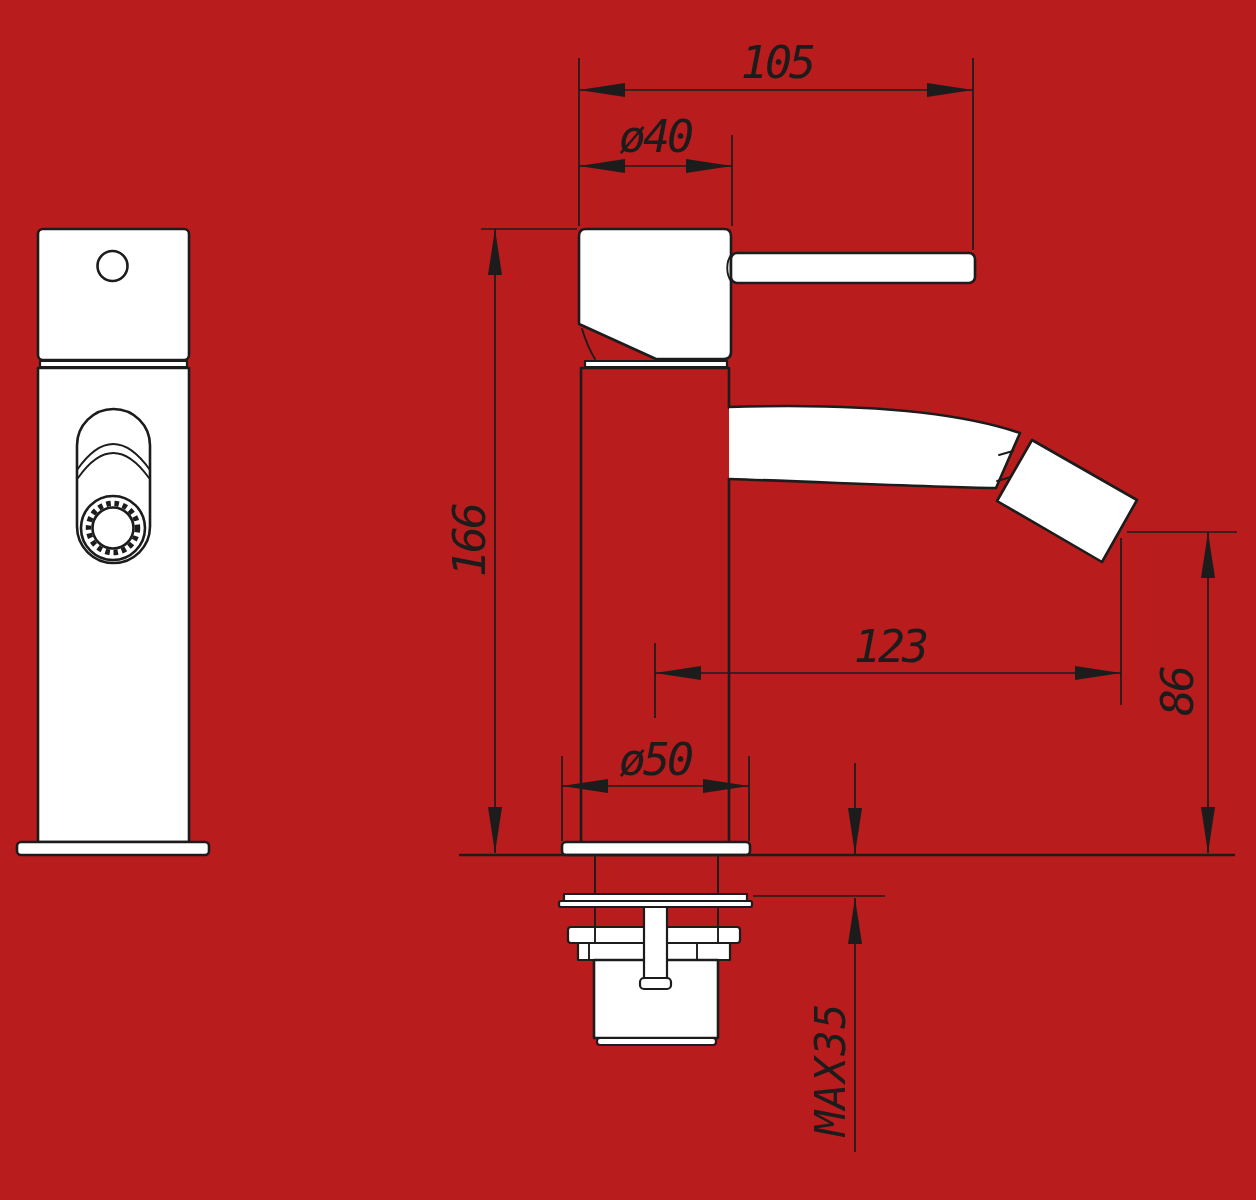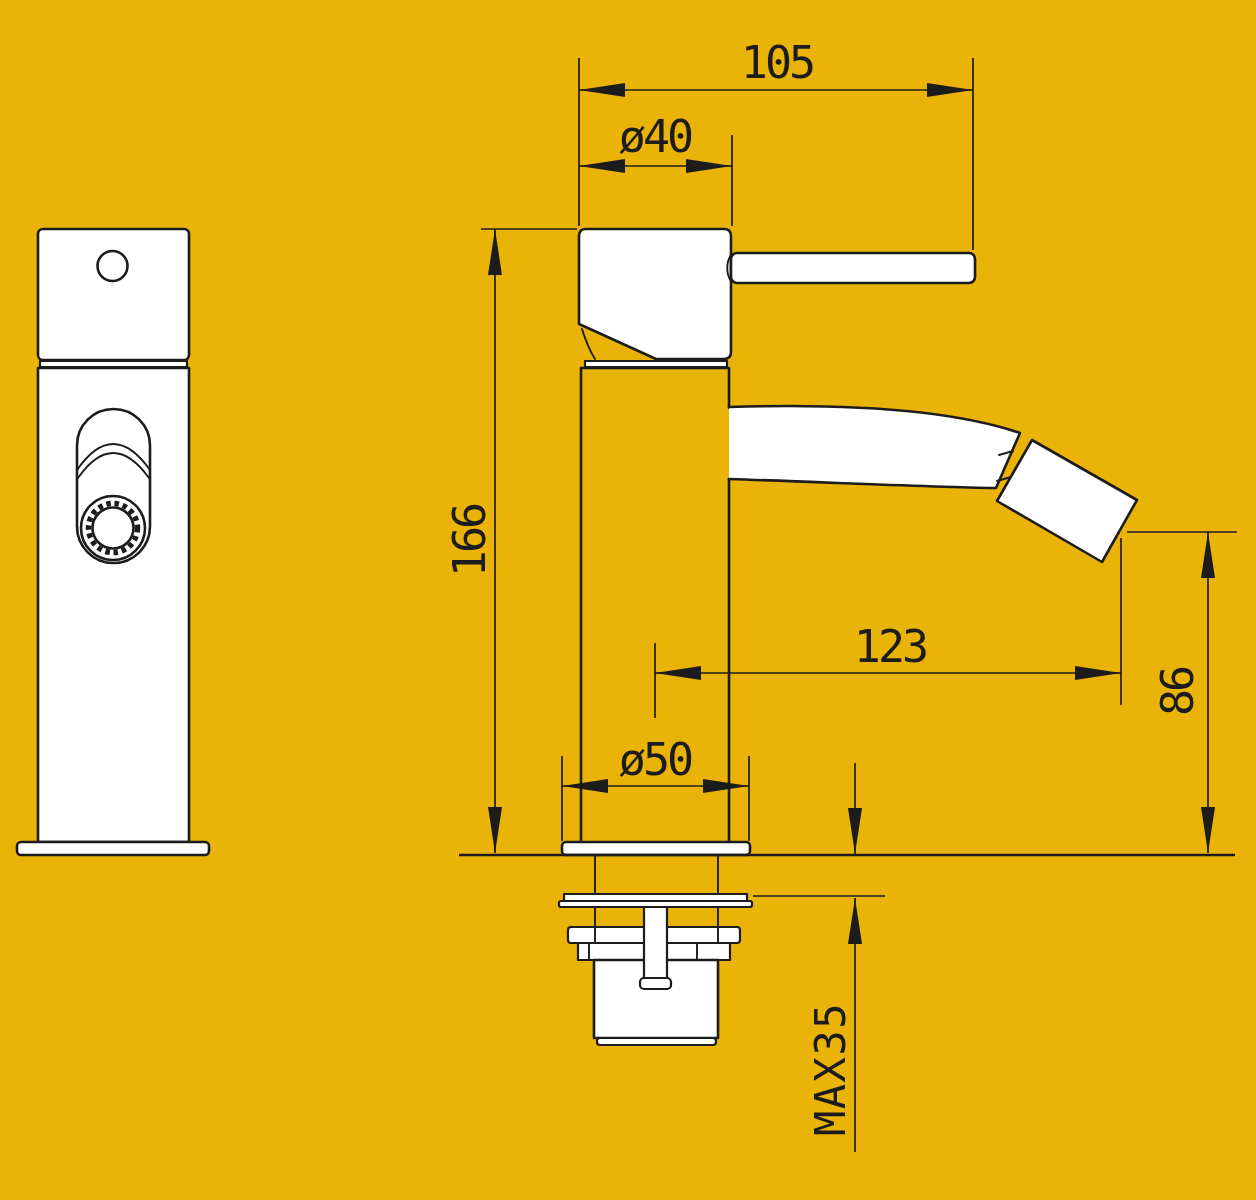--- a/index.html
+++ b/index.html
@@ -1,16 +1,16 @@
 <!DOCTYPE html>
 <html><head>
 <meta charset="utf-8">
 <style>
   html,body{margin:0;padding:0;background:#ffffff;}
-  .drawing-surface{position:relative;width:1256px;height:1200px;background:#eab308;overflow:hidden;}
+  .drawing-surface{position:relative;width:1256px;height:1200px;background:#b91c1c;overflow:hidden;font-style:italic;}
   svg text{font-family:"DejaVu Sans Mono","Liberation Mono",monospace;fill:#1c1c1c;}
   .dimtxt{font-size:45px;letter-spacing:-3px;}
   .dimtxt-s{font-size:42px;letter-spacing:1.5px;}
   .ol{fill:#ffffff;stroke:#1c1c1c;stroke-width:2.6;stroke-linejoin:round;stroke-linecap:round;}
   .ol-n{fill:none;stroke:#1c1c1c;stroke-width:2.6;stroke-linejoin:round;stroke-linecap:round;}
   .ol2{fill:#ffffff;stroke:#1c1c1c;stroke-width:2.2;stroke-linejoin:round;}
   .thin{fill:none;stroke:#1c1c1c;stroke-width:1.9;stroke-linecap:round;}
   .dim{stroke:#1c1c1c;stroke-width:1.7;fill:none;}
   .arr{fill:#1c1c1c;stroke:none;}
   .knurl{fill:none;stroke:#1c1c1c;stroke-width:5.5;stroke-dasharray:4.5 3.8;}

